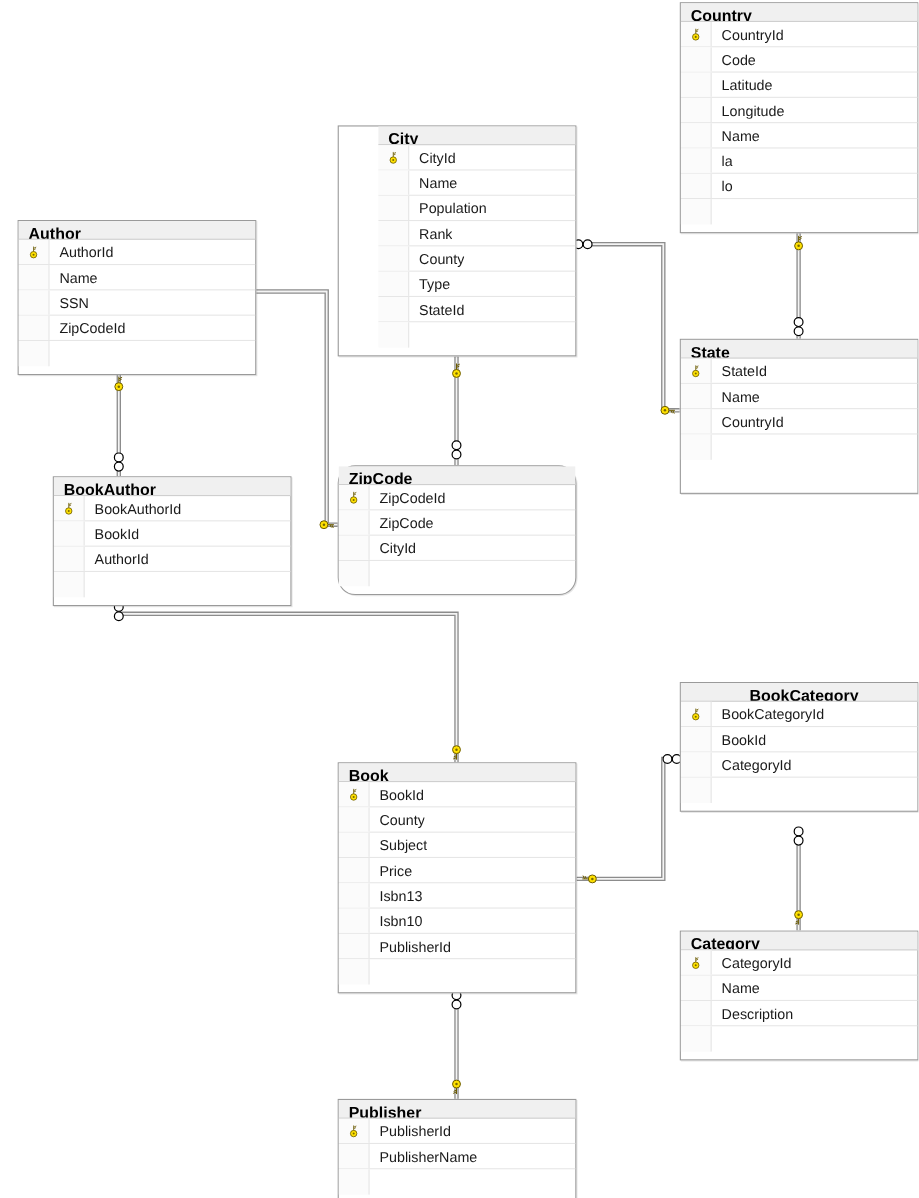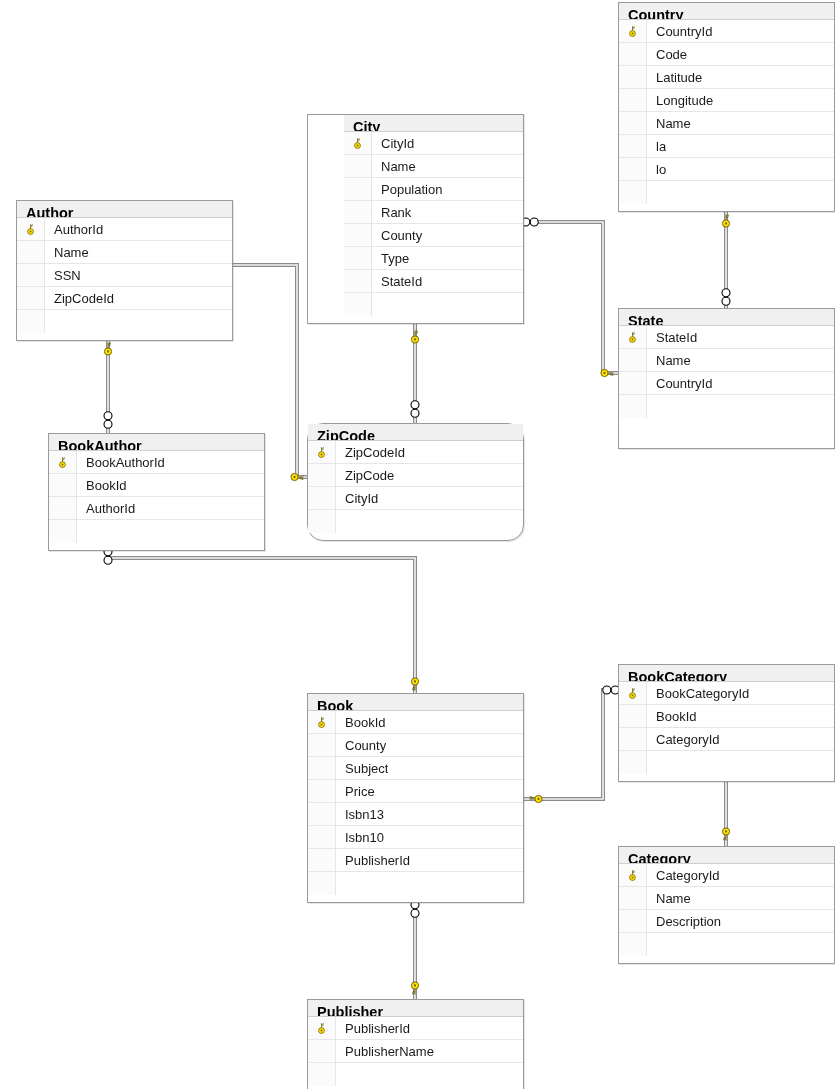--- a/index.html
+++ b/index.html
@@ -475,21 +475,21 @@
           <div class="col-row">
             <div class="col-gutter"></div>
             <div class="col-name">CityId</div>
           </div>
           <div class="col-row filler">
             <div class="col-gutter"></div>
             <div class="col-name"></div>
           </div>
         </div>
       </div>
-      <div class="table-node" style="left: 618px; top: 664px; width: 217px; height: 118px;">
+      <div class="table-node" style="left: 618px; top: 620px; width: 217px; height: 118px; text-align: center;">
         <div class="table-title">BookCategory</div>
         <div class="cols">
           <div class="col-row">
             <div class="col-gutter">
               <svg width="13" height="13" viewBox="0 0 16 16" style="transform:rotate(0deg);display:block">
                 <g stroke="#6a5a00" stroke-width="0.9">
                   <circle cx="8" cy="10.5" r="3.6" fill="#ffe100"></circle>
                   <circle cx="8" cy="10.5" r="1.15" fill="#7a6a00" stroke="none"></circle>
                   <path d="M8 7 L8 1.4" fill="none"></path>
                   <path d="M8 3.4 L11 2.0" fill="none"></path>

